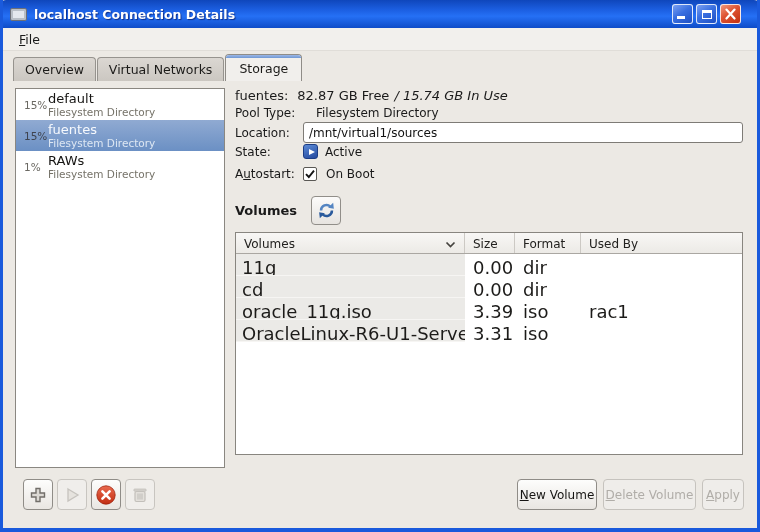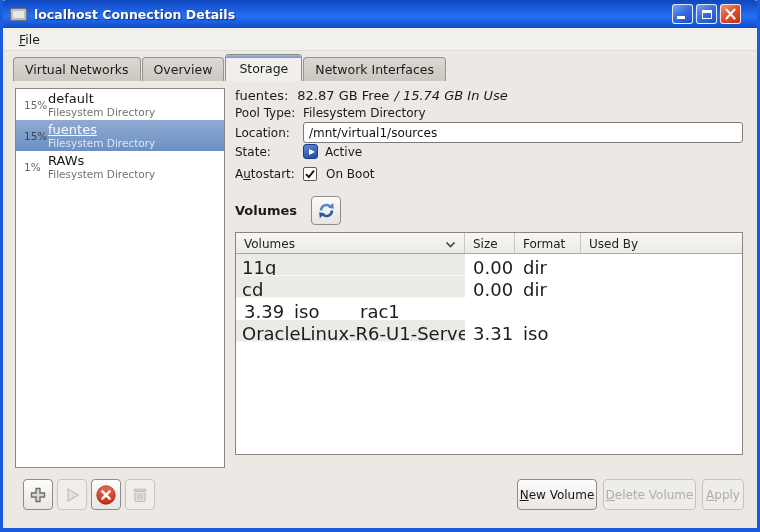--- a/index.html
+++ b/index.html
@@ -39,31 +39,31 @@
   .tab.active::before { content:""; position:absolute; left:0px; right:0px; top:0;
     height:3px; background:linear-gradient(#9db8e6,#6e97d4); border-radius:4px 4px 0 0; }
   
   .pool-list { position:absolute; left:12px; top:88px; width:210px; height:380px;
     background:#fff; border:1px solid #8a8781; overflow:hidden; }
   .pool-item { height:31px; display:flex; align-items:center; padding:2px 4px; cursor:pointer; }
   .pool-pct { width:28px; font-size:10.5px; color:#6b6963; flex:none; padding-left:4px; }
   .pool-name { font-size:13px; color:#161513; line-height:15px; }
   .pool-sub { font-size:10.5px; color:#757268; line-height:12px; }
   .pool-item.selected { background:linear-gradient(#90aad2,#6b90c4); }
-  .pool-item.selected .pool-name { color:#f6f9fd;text-decoration:underline; }
+  .pool-item.selected .pool-name { color:#f6f9fd; }
   .pool-item.selected .pool-sub { color:#dde7f3; }
   .pool-item.selected .pool-pct { color:#3f4450; }
   
   .d-row { position:absolute; left:232px; display:flex; align-items:center; font-size:12px; color:#1a1a1a; }
   .d-label { width:68px; flex:none; }
   .heading { top:88px; }
   .heading .hn { font-weight:normal; font-size:13px; }
   .heading .hf { font-size:13px; margin-left:9px; }
   .heading .hi { font-size:13px; font-style:italic; margin-left:5px; }
-  .row-pooltype { top:106px; }
+  .row-pooltype { top:106px;gap:13px; }
   .row-location { top:121px; height:23px; }
   .loc-input { width:440px; height:21px; border:1px solid #7e7b76; border-radius:3px;
     background:#fff; font-family:inherit; font-size:12px; color:#111; padding:0 5px; outline:none; }
   .row-state { top:144px; }
   .state-icon { width:15px; height:15px; border-radius:3px; margin-right:7px;
     background:linear-gradient(160deg,#5b8ad6,#24499e); border:1px solid #1c3d85;
     position:relative; flex:none; }
   .state-icon::after { content:""; position:absolute; left:5px; top:3.5px;
     border-left:6px solid #fff; border-top:3.5px solid transparent; border-bottom:3.5px solid transparent; }
   .row-autostart { top:167px; }
@@ -119,24 +119,23 @@
         </svg>
       </div>
     </div>
   </div>
 
   <div class="menubar">
     <div class="menu-item"><span class="mn">F</span><span>ile</span></div>
   </div>
 
   <div class="tabstrip">
+    <div class="tab">Overview</div>
     <div class="tab">Virtual Networks</div>
-    <div class="tab">Overview</div>
     <div class="tab active">Storage</div>
-    <div class="tab">Network Interfaces</div>
   </div>
 
   <div class="pool-list">
     <div class="pool-item">
       <span class="pool-pct">15%</span>
       <span>
         <div class="pool-name">default</div>
         <div class="pool-sub">Filesystem Directory</div>
       </span>
     </div>
@@ -226,20 +225,21 @@
       <div class="vt-cell c2">dir</div>
       <div class="vt-cell c3"></div>
     </div>
     <div class="vt-row">
       <div class="vt-cell c0">cd</div>
       <div class="vt-cell c1">0.00 MB</div>
       <div class="vt-cell c2">dir</div>
       <div class="vt-cell c3"></div>
     </div>
     <div class="vt-row">
+      <div class="vt-cell c0">oracle_11g.iso</div>
       <div class="vt-cell c1">3.39 GB</div>
       <div class="vt-cell c2">iso</div>
       <div class="vt-cell c3">rac1</div>
     </div>
     <div class="vt-row">
       <div class="vt-cell c0">OracleLinux-R6-U1-Server-x86_64-dvd.iso</div>
       <div class="vt-cell c1">3.31 GB</div>
       <div class="vt-cell c2">iso</div>
       <div class="vt-cell c3"></div>
     </div>

